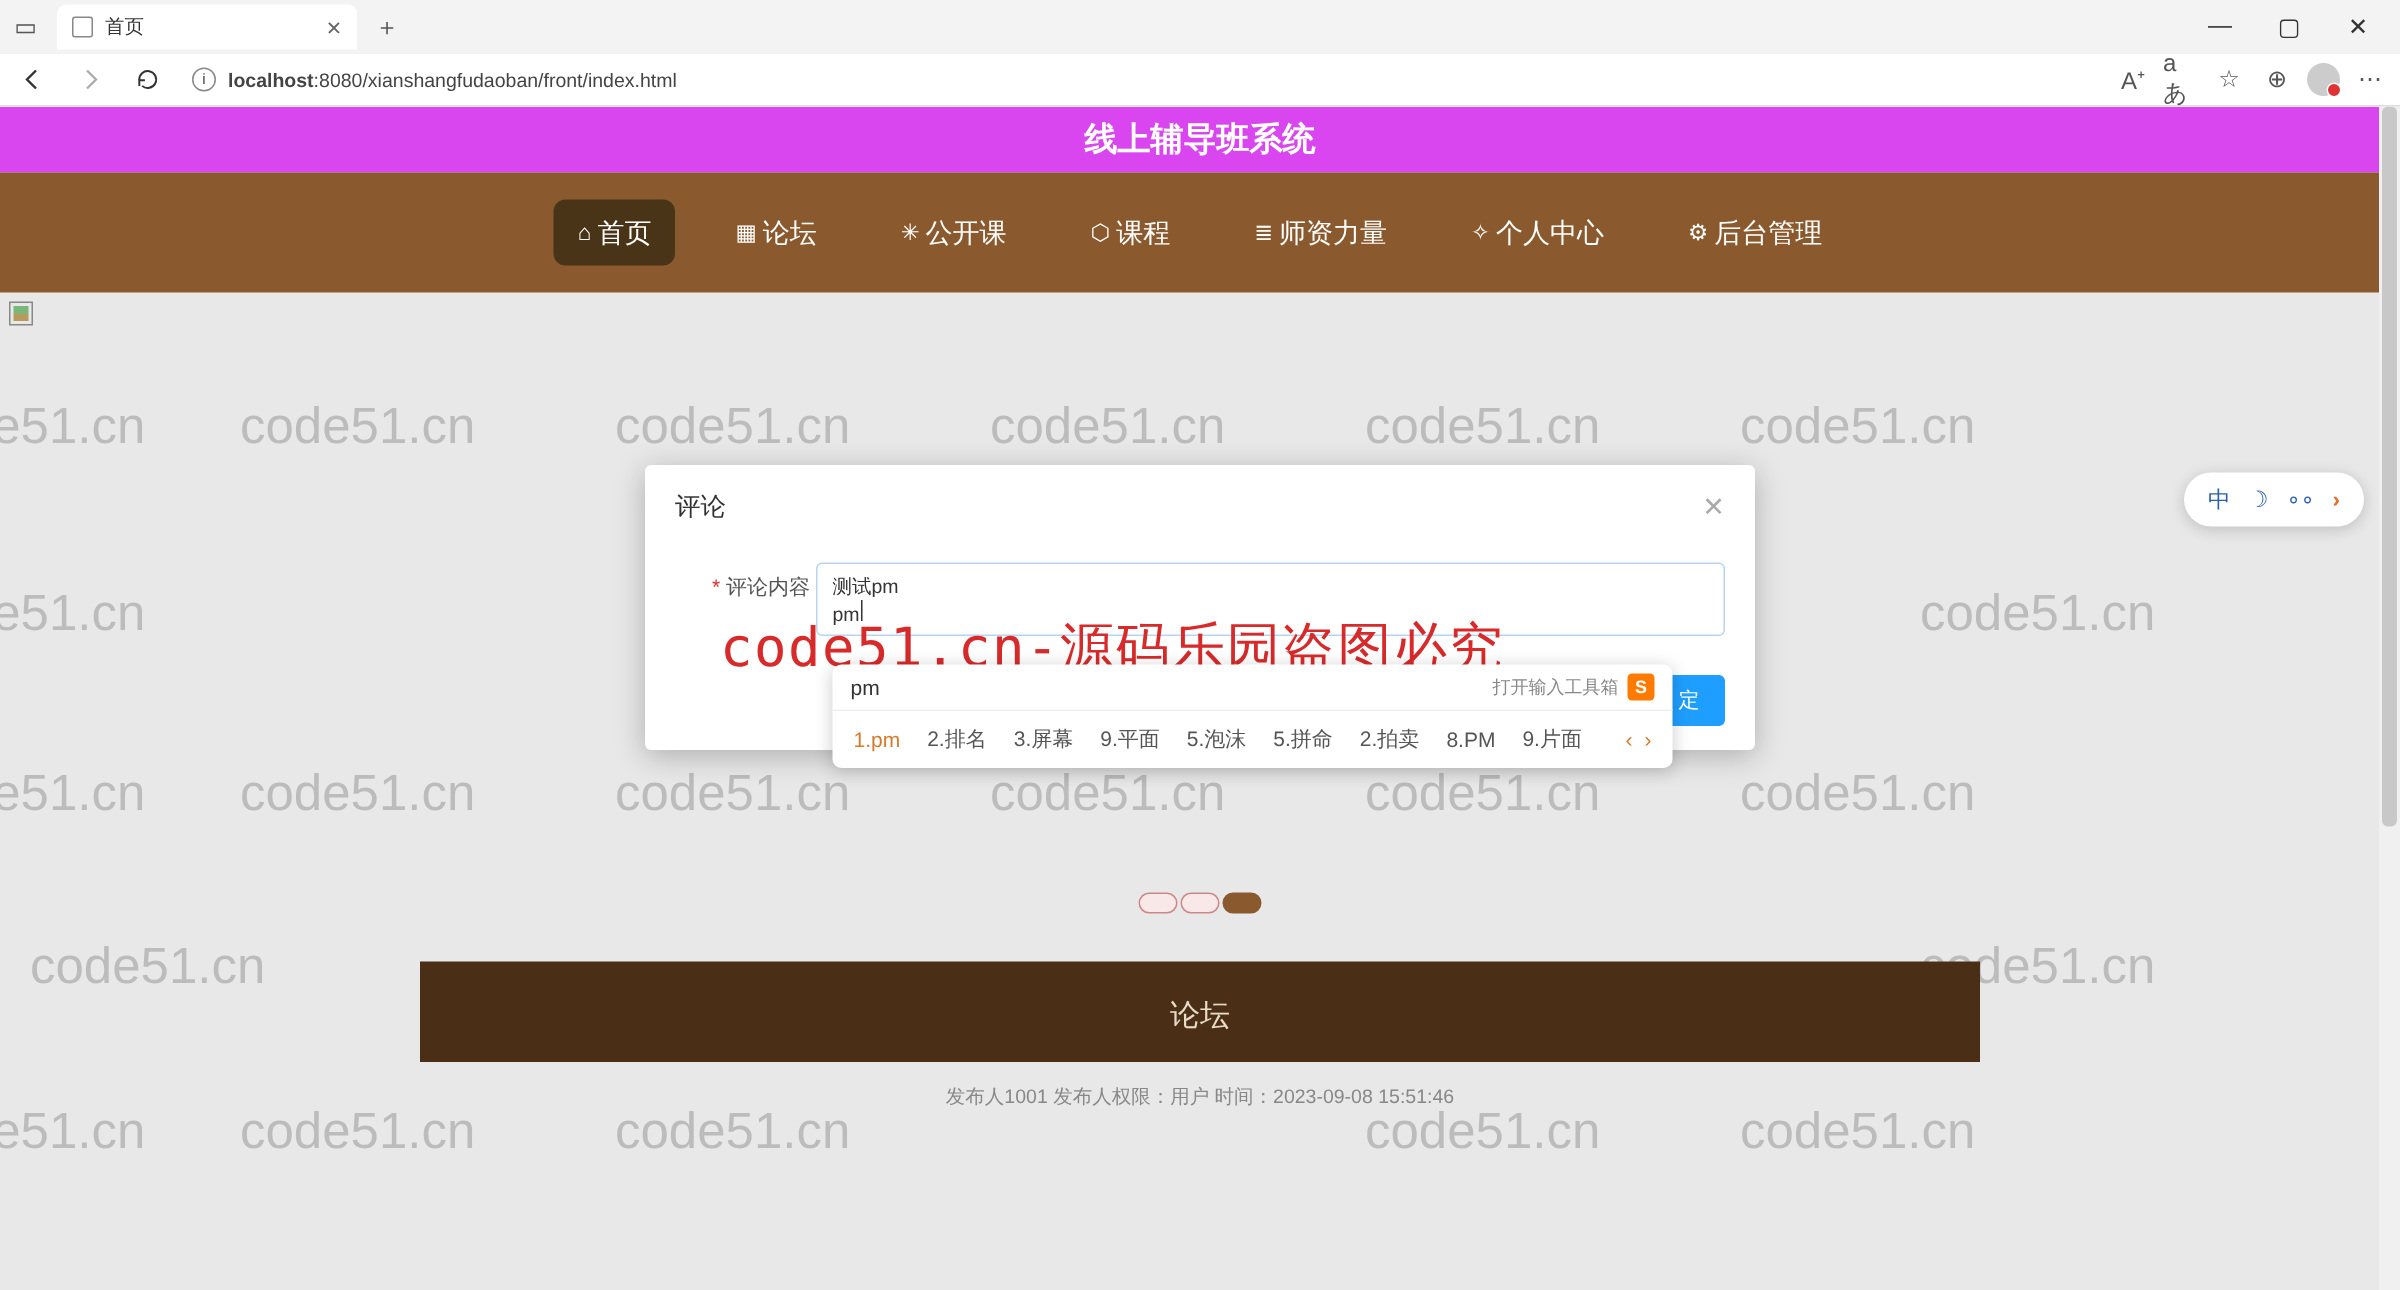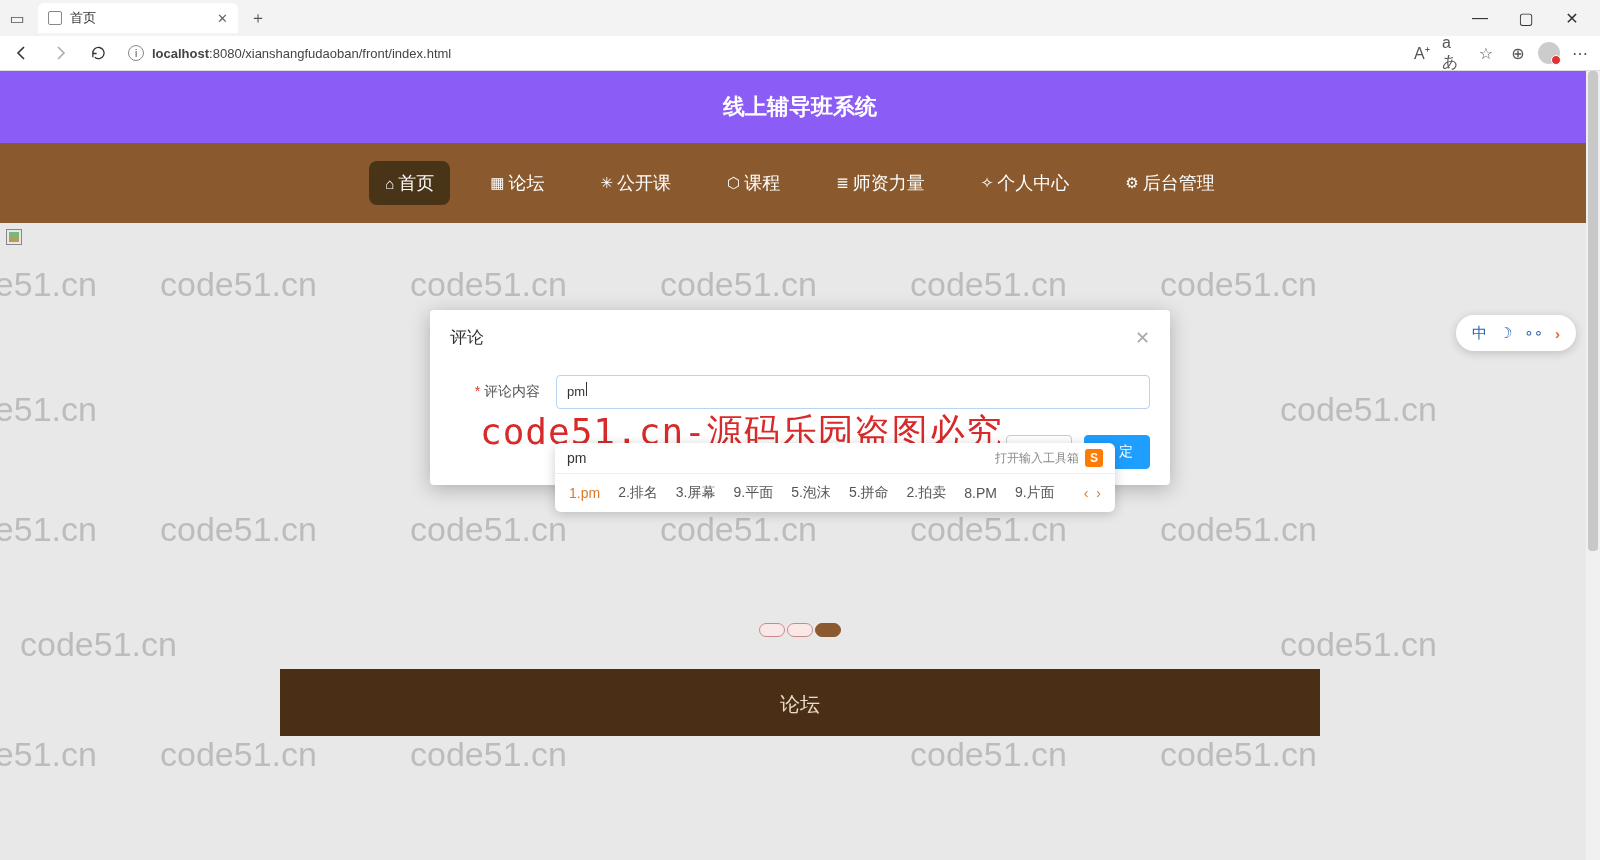--- a/index.html
+++ b/index.html
@@ -73,26 +73,26 @@
 .addr-actions .ic { width:24px;height:24px;display:flex;align-items:center;justify-content:center;color:#555;cursor:pointer; }
 .avatar-dot { width:22px;height:22px;border-radius:50%;background:#ccc;position:relative; }
 .avatar-dot::after { content:'';position:absolute;right:-1px;bottom:-1px;width:8px;height:8px;background:#d33;border-radius:50%;border:1px solid #fff; }
 
 .page {
   position:relative;
   height: 789px;
   overflow:hidden;
 }
 .site-title {
-  background:#8b5cf6;
+  background:#d946ef;
   color:#fff;
   text-align:center;
   font-size:22px;
   font-weight:bold;
-  padding:21px 0;
+  padding:7px 0;
   position:relative;
   z-index:2;
 }
 .nav-bar {
   background:#8a5a2e;
   height:80px;
   display:flex;
   align-items:center;
   justify-content:center;
   gap:24px;
@@ -183,21 +183,21 @@
   padding:16px 20px;
   font-size:17px;
   color:#333;
   text-align:right;
 }
 .modal-close { color:#aaa;cursor:pointer;font-size:18px; }
 .modal-body {
   padding:10px 20px 16px;
   display:flex;
   align-items:flex-start;
-  gap:16px;
+  gap:4px;
 }
 .field-label { width:90px;text-align:right;font-size:14px;color:#555;padding-top:8px; }
 .field-label::before { content:'* ';color:#d33; }
 .field-input {
   flex:1;
   border:1px solid #b8d4f0;
   border-radius:4px;
   padding:6px 10px;
   font-size:14px;
   min-height:34px;
@@ -411,35 +411,37 @@
     <div class="broken-img"></div>
     <div class="pager-dots">
       <span></span>
       <span></span>
       <span class="active"></span>
     </div>
   </div>
   <div class="section-head">
     <div class="cn">论坛</div>
   </div>
+  <div class="post-meta">发布人1001   发布人权限：用户   时间：2023-09-08 15:51:46</div>
 </div>
 
 <div class="scrollbar-v">
     <div class="thumb"></div>
   </div>
 
 <div class="overlay"></div>
 <div class="modal">
   <div class="modal-head">
     <span>评论</span>
     <span class="modal-close">✕</span>
   </div>
   <div class="modal-body">
     <div class="field-label">评论内容</div>
     <div class="field-input">
+      <div class="line">测试pm</div>
       <div class="line"><span>pm</span><span class="caret"></span></div>
     </div>
   </div>
   <div class="modal-foot">
     <div class="btn">取 消</div>
     <div class="btn primary">确 定</div>
   </div>
 </div>
 
 <div class="ime">

